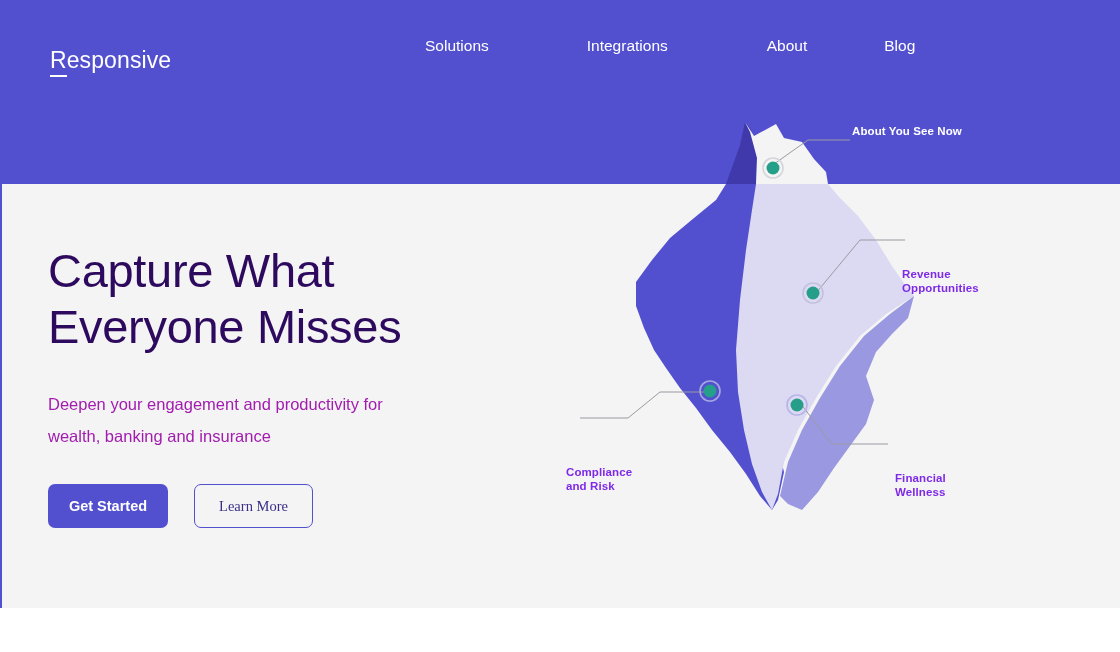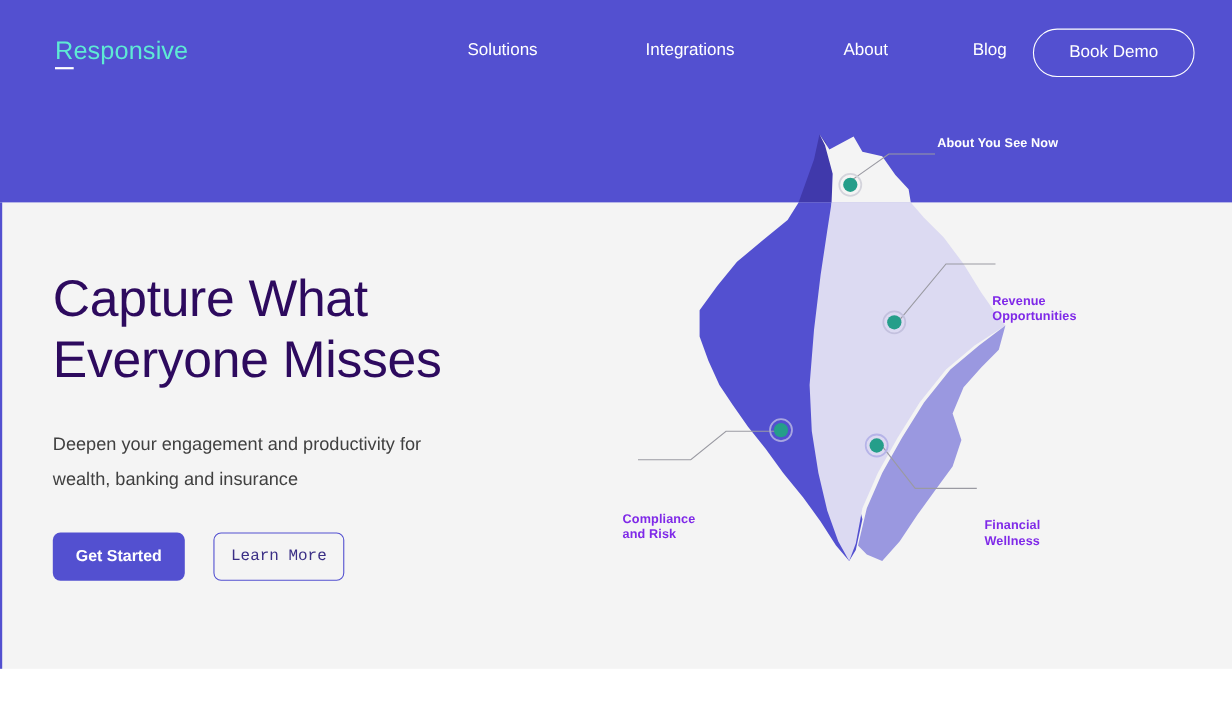--- a/index.html
+++ b/index.html
@@ -59,22 +59,22 @@
     top: 0;
     width: 1120px;
     height: 96px;
     display: flex;
     align-items: center;
   }
 
   .logo {
     position: absolute;
     left: 50px;
-    top: 33px;
-    color: #5eead4;
+    top: 47px;
+    color: #ffffff;
     font-size: 23px;
     letter-spacing: .1px;
     line-height: 26px;
     white-space: nowrap;
   }
   .logo .first {
     border-bottom: 2px solid #ffffff;
     padding-bottom: 2px;
   }
 
@@ -127,21 +127,21 @@
     line-height: 56px;
     font-weight: 400;
     letter-spacing: -0.3px;
     margin: 0;
   }
   .subhead {
     position: absolute;
     left: 48px;
     top: 388px;
     width: 420px;
-    color: #404040;
+    color: #a21caf;
     font-size: 16.5px;
     line-height: 32px;
     margin: 0;
   }
 
   .btn-row {
     position: absolute;
     left: 48px;
     top: 484px;
     display: flex;
@@ -162,21 +162,21 @@
   }
   .btn-secondary {
     margin-left: 26px;
     width: 119px;
     height: 44px;
     background: transparent;
     color: #3b2f86;
     border: 1.3px solid #5350d0;
     border-radius: 7px;
     font-size: 14.5px;
-    font-family: Liberation Mono, monospace;
+    font-family: Liberation Serif, serif;
     cursor: pointer;
     padding: 0;
   }
 
   
   .graphic {
     position: absolute;
     left: 540px;
     top: 100px;
     width: 580px;
@@ -216,21 +216,20 @@
       <div class="nav-links">
         <a class="nav-link" href="#">Solutions</a>
         <span class="nav-gap-1"></span>
         <a class="nav-link" href="#">Integrations</a>
         <span class="nav-gap-2"></span>
         <a class="nav-link" href="#">About</a>
         <span class="nav-gap-3"></span>
         <a class="nav-link" href="#">Blog</a>
       </div>
 
-      <button class="book-demo">Book Demo</button>
     </div>
   </div>
 
   <h1 class="headline"><span>Capture What</span><br><span>Everyone Misses</span></h1>
 
   <p class="subhead"><span>Deepen your engagement and productivity for</span><br><span>wealth, banking and insurance</span></p>
 
   <div class="btn-row">
     <button class="btn-primary">Get Started</button>
     <button class="btn-secondary">Learn More</button>

